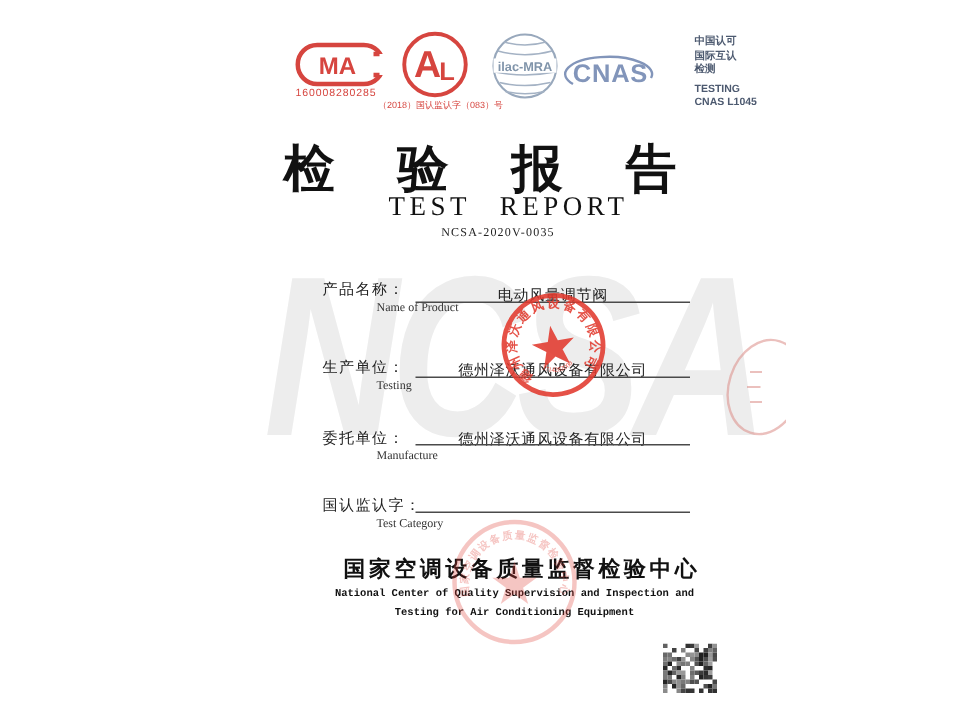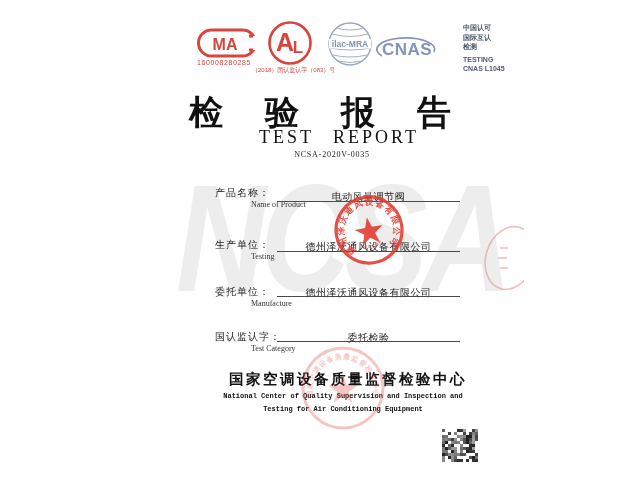--- a/index.html
+++ b/index.html
@@ -112,21 +112,20 @@
   <div class="abs val r2v">德州泽沃通风设备有限公司</div>
   <div class="abs uline r2l"></div>
 
   <div class="abs lab-cn r3cn">委托单位：</div>
   <div class="abs lab-en r3en">Manufacture</div>
   <div class="abs val r3v">德州泽沃通风设备有限公司</div>
   <div class="abs uline r3l"></div>
 
   <div class="abs lab-cn r4cn">国认监认字：</div>
   <div class="abs lab-en r4en">Test Category</div>
-  <div class="abs val r4v">委托检验</div>
   <div class="abs uline r4l"></div>
 
   <svg class="abs seal-company" width="78" height="78" viewBox="0 0 78 78">
     <defs>
       <path id="ringTop" d="M 24.7,59.5 A 25,25 0 1 1 53.3,59.5"></path>
       <path id="ringBot" d="M 27.4,52.8 A 18,18 0 0 0 50.6,52.8"></path>
     </defs>
     <circle cx="39" cy="39" r="33" class="seal-stroke" stroke-width="3.2"></circle>
     <polygon class="seal-fill" transform="translate(39,41) scale(1.15)" points="0,-13 2.94,-4.05 12.36,-4.02 4.76,1.55 7.64,10.52 0,5 -7.64,10.52 -4.76,1.55 -12.36,-4.02 -2.94,-4.05"></polygon>
     <text font-size="8.5" font-weight="bold" letter-spacing="1.5" class="seal-fill">

